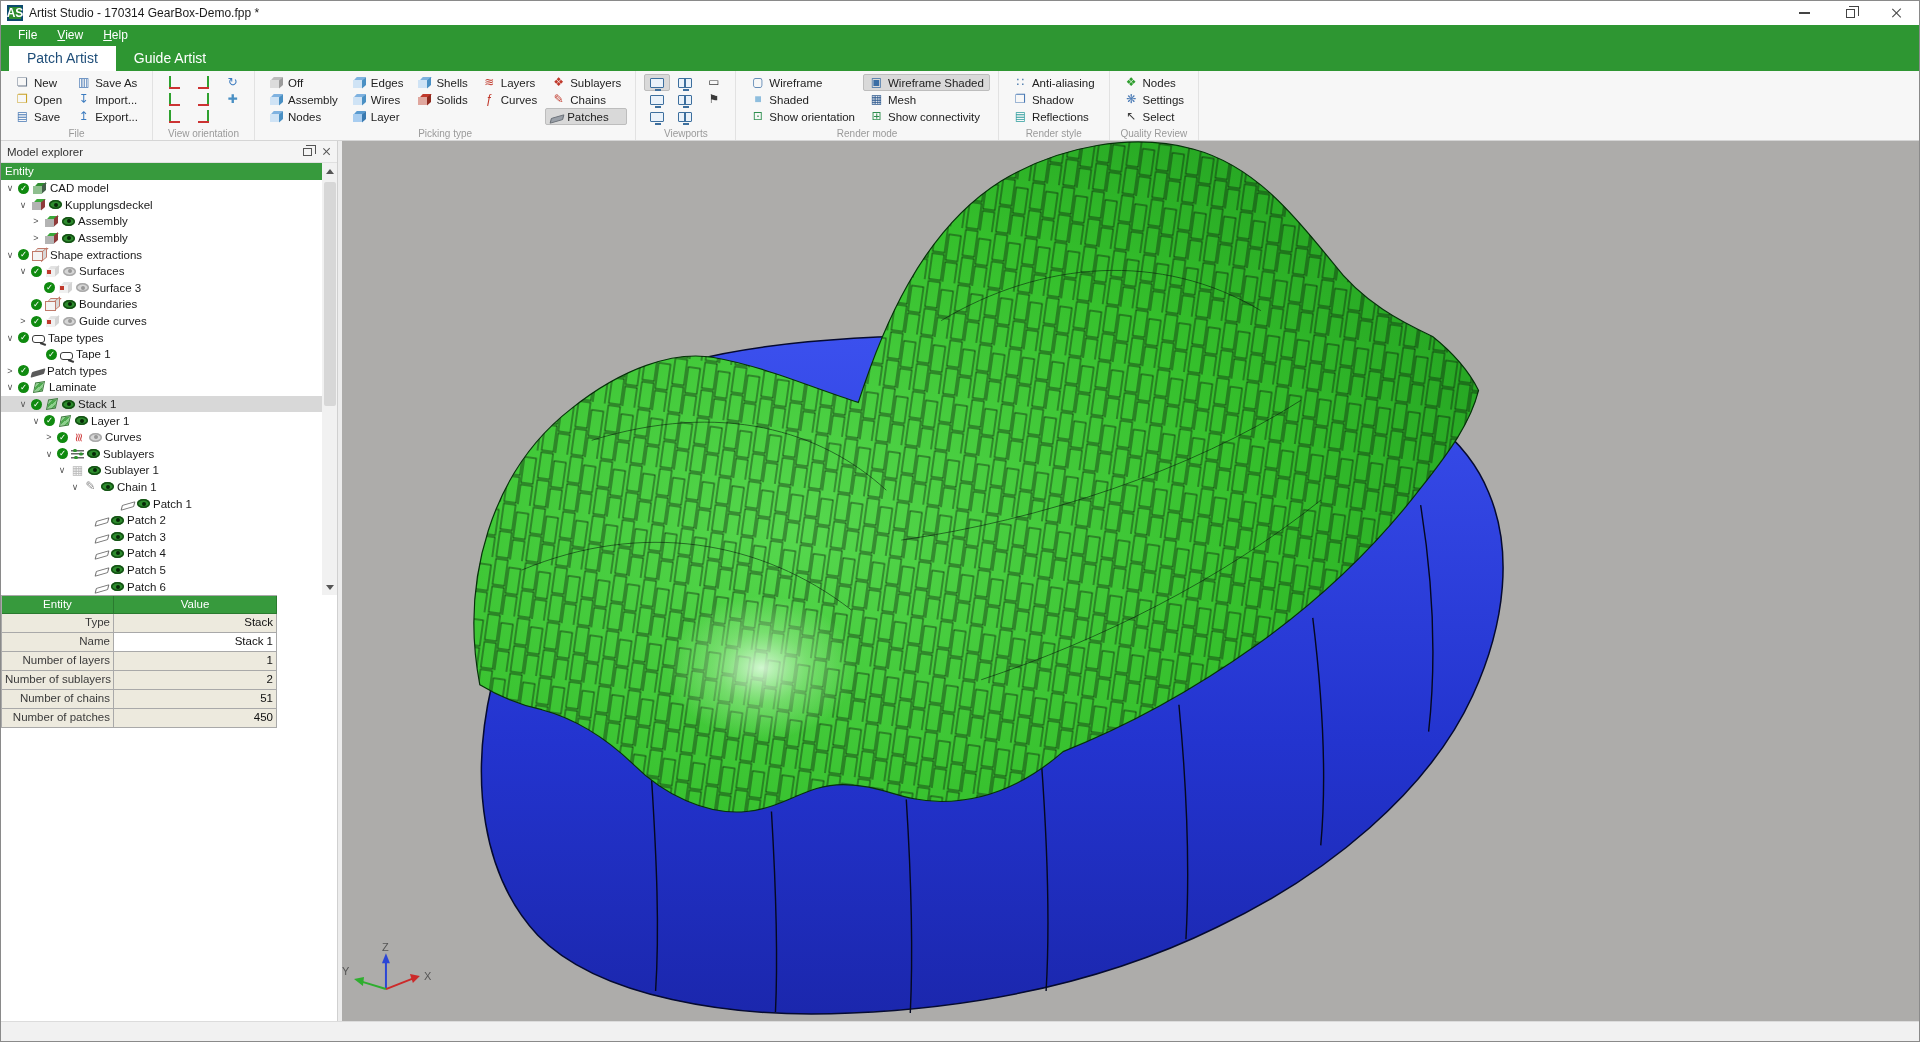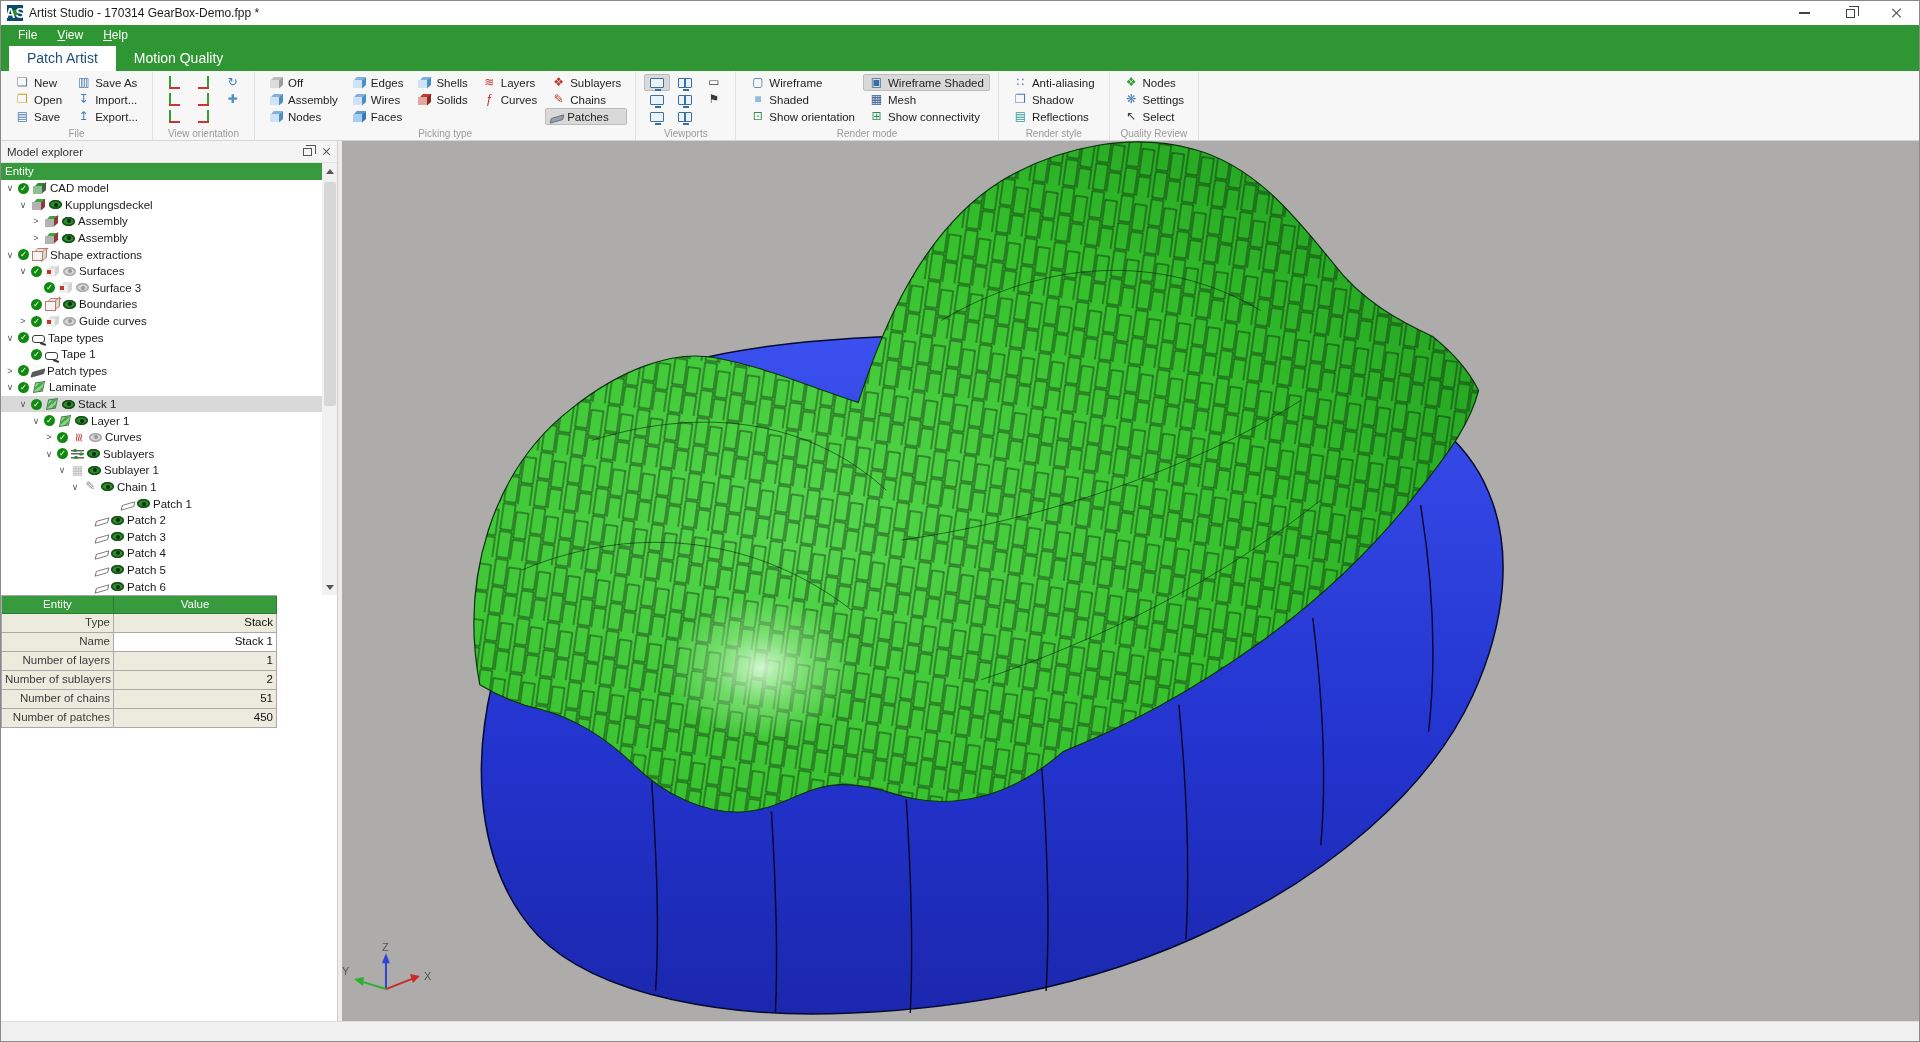--- a/index.html
+++ b/index.html
@@ -2,21 +2,21 @@
 <html><head>
 <meta charset="utf-8">
 <style>
   * { margin:0; padding:0; box-sizing:border-box; }
   html,body { width:1920px; height:1042px; overflow:hidden; }
   body { font-family:"Liberation Sans","DejaVu Sans",sans-serif; font-size:12px; color:#222; background:#fff; }
   .app { position:relative; width:1920px; height:1042px; border:1px solid #8a8a8a; background:#fff; display:flex; flex-direction:column; }
 
   
   .titlebar { height:24px; background:#fff; display:flex; align-items:center; padding-left:6px; flex:none; }
-  .appicon { width:16px; height:16px; background:#2e8b2e; border:5px solid #0c4a6e; color:#fff; font-size:14px; font-weight:bold;
+  .appicon { width:16px; height:16px; background:#2e8b2e; border:2px solid #0c4a6e; color:#fff; font-size:12px; font-weight:bold;
              display:flex; align-items:center; justify-content:center; margin-right:6px; }
   .titletext { font-size:12px; color:#1b1b1b; }
   .wincontrols { margin-left:auto; display:flex; height:100%; }
   .winbtn { width:46px; height:100%; display:flex; align-items:center; justify-content:center; position:relative; }
   .ic-min { width:11px; height:1.5px; background:#444; }
   .ic-restore { width:9px; height:9px; border:1.2px solid #444; position:relative; background:#fff; }
   .ic-restore::before { content:""; position:absolute; left:2px; top:-4px; width:9px; height:9px; border:1.2px solid #444; border-bottom:none; border-left:none; }
   .ic-close { width:12px; height:12px; position:relative; }
   .ic-close::before,.ic-close::after { content:""; position:absolute; left:5.5px; top:0; width:1.4px; height:12px; background:#444; }
   .ic-close::before { transform:rotate(45deg); } .ic-close::after { transform:rotate(-45deg); }
@@ -151,21 +151,21 @@
   </div>
 
   <div class="menubar" id="menubar">
       <span class="menu-item">File</span>
       <span class="menu-item"><u>V</u>iew</span>
       <span class="menu-item"><u>H</u>elp</span>
     </div>
 
   <div class="tabbar" id="tabbar">
       <div class="tab active">Patch Artist</div>
-      <div class="tab">Motion Quality</div>
+      <div class="tab">Guide Artist</div>
     </div>
 
   <div class="ribbon" id="ribbon">
       <div class="rgroup">
         <div class="rcol">
           <div class="rbtn">
             <span class="ic" style="color: rgb(107, 122, 140);">❏</span>
             <span class="lbl">New</span>
           </div>
           <div class="rbtn">
@@ -269,21 +269,21 @@
               <i class="f"></i>
             </span>
             <span class="lbl">Wires</span>
           </div>
           <div class="rbtn">
             <span class="ic ic-cube" style="--f: #a8cdf0; --t: #5a9bd0; --s: #3a7ab0;">
               <i class="t"></i>
               <i class="s"></i>
               <i class="f"></i>
             </span>
-            <span class="lbl">Faces</span>
+            <span class="lbl">Layer</span>
           </div>
         </div>
         <div class="rcol">
           <div class="rbtn">
             <span class="ic ic-cube" style="--f: #cfe3f5; --t: #7fb2e0; --s: #4a90c4;">
               <i class="t"></i>
               <i class="s"></i>
               <i class="f"></i>
             </span>
             <span class="lbl">Shells</span>
@@ -536,21 +536,21 @@
               </span>
               <span class="eye off"></span>
               <span class="lbl">Guide curves</span>
             </div>
             <div class="trow" style="padding-left: 4px;">
               <span class="chev">∨</span>
               <span class="chk"></span>
               <span class="ic ic-tape"></span>
               <span class="lbl">Tape types</span>
             </div>
-            <div class="trow" style="padding-left: 17px;">
+            <div class="trow" style="padding-left: 32px;">
               <span class="chev"></span>
               <span class="chk"></span>
               <span class="ic ic-tape"></span>
               <span class="lbl">Tape 1</span>
             </div>
             <div class="trow" style="padding-left: 4px;">
               <span class="chev">&gt;</span>
               <span class="chk"></span>
               <span class="ic ic-patch-dark"></span>
               <span class="lbl">Patch types</span>

